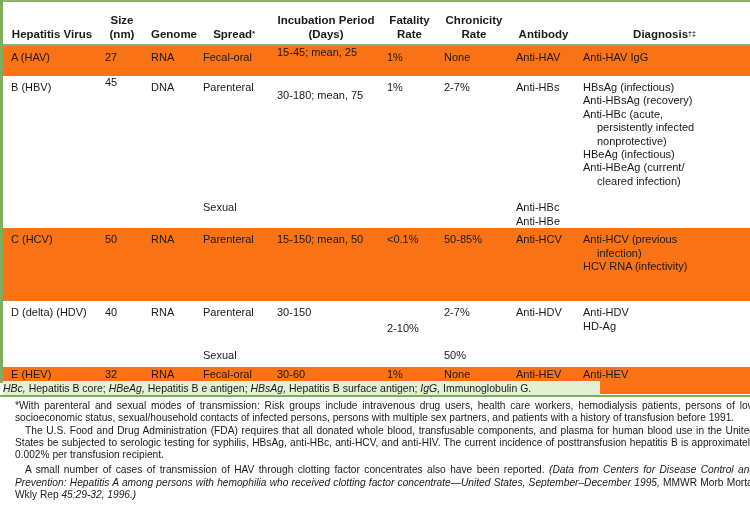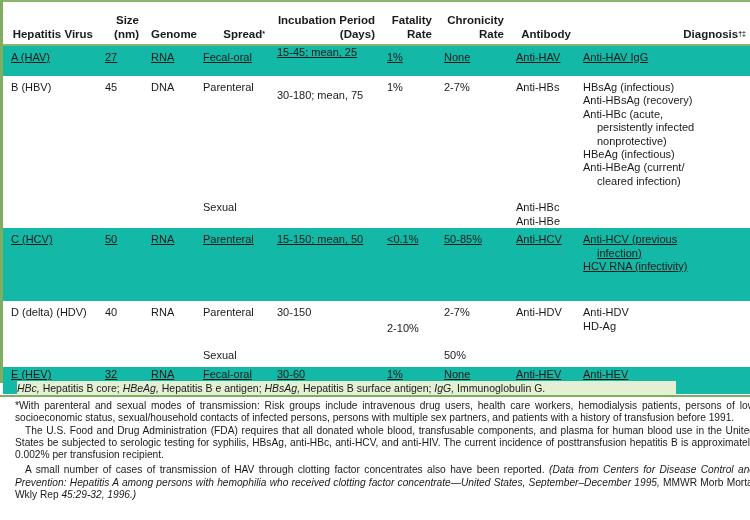--- a/index.html
+++ b/index.html
@@ -3,30 +3,30 @@
 <meta charset="utf-8">
 <style>
   html, body { margin:0; padding:0; background:#ffffff; }
   body { width:750px; height:520px; overflow:hidden; position:relative;
          font-family:"Liberation Sans", sans-serif; color:#1a1a1a; }
   .frame { position:absolute; left:0; top:0; width:750px; height:383px; }
   .left-bar { position:absolute; left:0; top:0; width:3px; height:383px; background:#7fae5e; }
   .top-rule { position:absolute; left:0; top:0; width:750px; height:2px; background:#8bb56c; }
   table.virus { position:absolute; left:3px; top:2px; width:747px; border-collapse:collapse;
                 font-size:11px; line-height:13.4px; table-layout:fixed; }
-  table.virus th { text-align:right; vertical-align:bottom; font-weight:bold; font-size:11.5px;
+  table.virus th { text-align:center; vertical-align:bottom; font-weight:bold; font-size:11.5px;
                    padding:0 4px 3px 8px; height:39px; background:#ffffff; color:#1a1a1a; }
   table.virus td { vertical-align:top; padding:0 4px 0 8px; }
   .head-rule td { height:2px; padding:0; background:#8bb56c; }
-  tr.shaded td { background:#14b8a6;text-decoration:underline; }
+  tr.shaded td { background:#f97316; }
   tr.plain td { background:#ffffff; }
   .sup { font-size:7px; vertical-align:top; position:relative; top:-1px; }
   .indent { padding-left:14px; display:block; }
-  .foot-abbr { position:absolute; left:3px; top:381px; width:659px; height:14px; font-size:10.5px;
-               line-height:14px; padding-left:0px; background:#e3f0d4;margin-left:14px; }
+  .foot-abbr { position:absolute; left:3px; top:381px; width:597px; height:14px; font-size:10.5px;
+               line-height:14px; padding-left:0px; background:#e3f0d4; }
   .foot-abbr i { font-style:italic; }
   .bottom-rule { position:absolute; left:0; top:395px; width:750px; height:2px; background:#7fae5e; }
   .notes { position:absolute; left:15px; top:400px; width:740px; font-size:10.2px; line-height:12.3px; }
   .notes p { margin:0; text-align:justify; }
   .notes p.ind { text-indent:10px; }
   .notes p.gap { margin-top:3px; }
   .cell-line { display:block; }
 </style>
 </head>
 <body>
@@ -84,21 +84,21 @@
         <td style="padding-top:5px">Fecal-oral</td>
         <td style="">15-45; mean, 25</td>
         <td style="padding-top:5px">1%</td>
         <td style="padding-top:5px">None</td>
         <td style="padding-top:5px">Anti-HAV</td>
         <td style="padding-top:5px">Anti-HAV IgG</td>
       </tr>
 
       <tr class="plain" style="height:143px">
         <td style="padding-top:5px">B (HBV)</td>
-        <td style="padding-top:5px">45</td>
+        <td style="">45</td>
         <td style="padding-top:5px">DNA</td>
         <td style="padding-top:5px; position:relative">
           <span class="cell-line">Parenteral</span>
           <span class="cell-line" style="margin-top:107px">Sexual</span>
         </td>
         <td style="padding-top:13px">30-180; mean, 75</td>
         <td style="padding-top:5px">1%</td>
         <td style="padding-top:5px">2-7%</td>
         <td style="padding-top:5px">
           <span class="cell-line">Anti-HBs</span>

